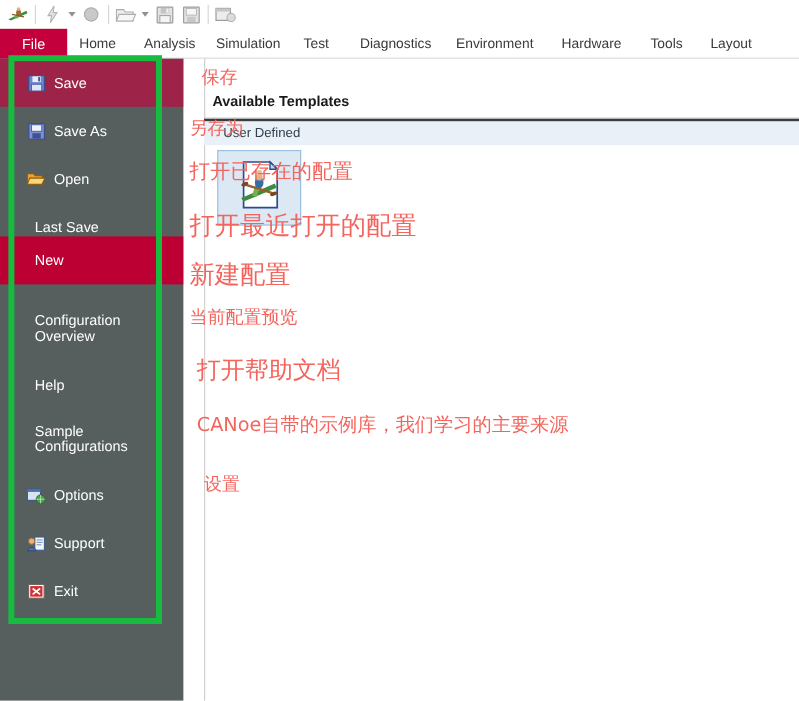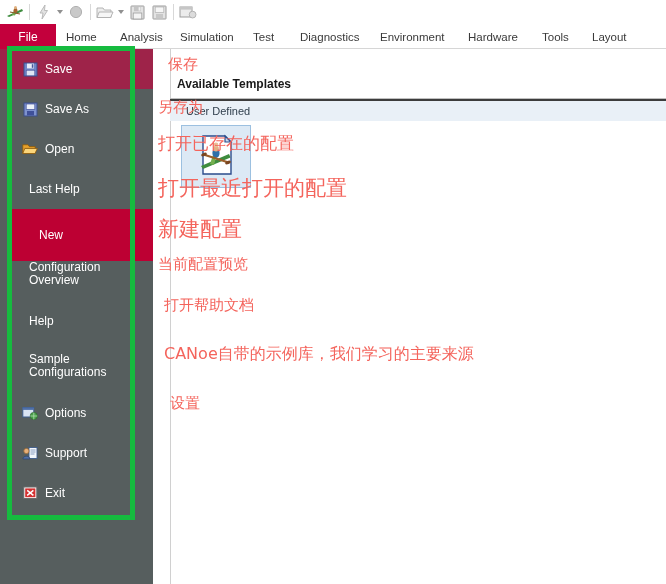--- a/index.html
+++ b/index.html
@@ -271,23 +271,23 @@
         <div class="menu-item" style="top: 80px; height: 40px;">
           <span class="mi-icon">
             <svg width="17" height="14" viewBox="0 0 17 14">
               <path d="M0.8 2.5 L6.4 2.5 L7.8 4.4 L14 4.4 L14 11.6 L0.8 11.6 Z" fill="#E8A22B" stroke="#8A5A10" stroke-width="0.9"></path>
               <path d="M3 6.4 L16.4 6.4 L13.8 11.8 L0.8 11.8 Z" fill="#FBD57A" stroke="#8A5A10" stroke-width="0.9"></path>
             </svg>
           </span>
           <span class="mi-label">Open</span>
         </div>
         <div class="menu-item mi-noicon" style="top: 120px; height: 40px;">
-          <span class="mi-label">Last Help</span>
-        </div>
-        <div class="menu-item mi-sel-bright mi-noicon" style="top: 160px; height: 52px; margin-left: 10px;">
+          <span class="mi-label">Last Save</span>
+        </div>
+        <div class="menu-item mi-sel-bright mi-noicon" style="top: 148px; height: 40px;">
           <span class="mi-label">New</span>
         </div>
         <div class="menu-item mi-noicon" style="top: 200px; height: 50px;">
           <span class="mi-label">Configuration<br>Overview</span>
         </div>
         <div class="menu-item mi-noicon" style="top: 252px; height: 40px;">
           <span class="mi-label">Help</span>
         </div>
         <div class="menu-item mi-noicon" style="top: 292px; height: 50px;">
           <span class="mi-label">Sample<br>Configurations</span>
@@ -356,18 +356,18 @@
     </div>
   </div>
 
   <div id="annotations">
       <div class="anno" style="left: 168px; top: 57px; font-size: 15px;">保存</div>
       <div class="anno" style="left: 158px; top: 100px; font-size: 15px;">另存为</div>
       <div class="anno" style="left: 158px; top: 135px; font-size: 17px;">打开已存在的配置</div>
       <div class="anno" style="left: 158px; top: 178px; font-size: 21px;">打开最近打开的配置</div>
       <div class="anno" style="left: 158px; top: 219px; font-size: 21px;">新建配置</div>
       <div class="anno" style="left: 158px; top: 257px; font-size: 15px;">当前配置预览</div>
-      <div class="anno" style="left: 164px; top: 298px; font-size: 15px; text-align: center;">打开帮助文档</div>
+      <div class="anno" style="left: 164px; top: 298px; font-size: 20px; text-align: center;">打开帮助文档</div>
       <div class="anno" style="left: 164px; top: 346px; font-size: 16px;">CANoe自带的示例库，我们学习的主要来源</div>
       <div class="anno" style="left: 170px; top: 396px; font-size: 15px;">设置</div>
     </div>
 
 </div>
 
 </body></html>

